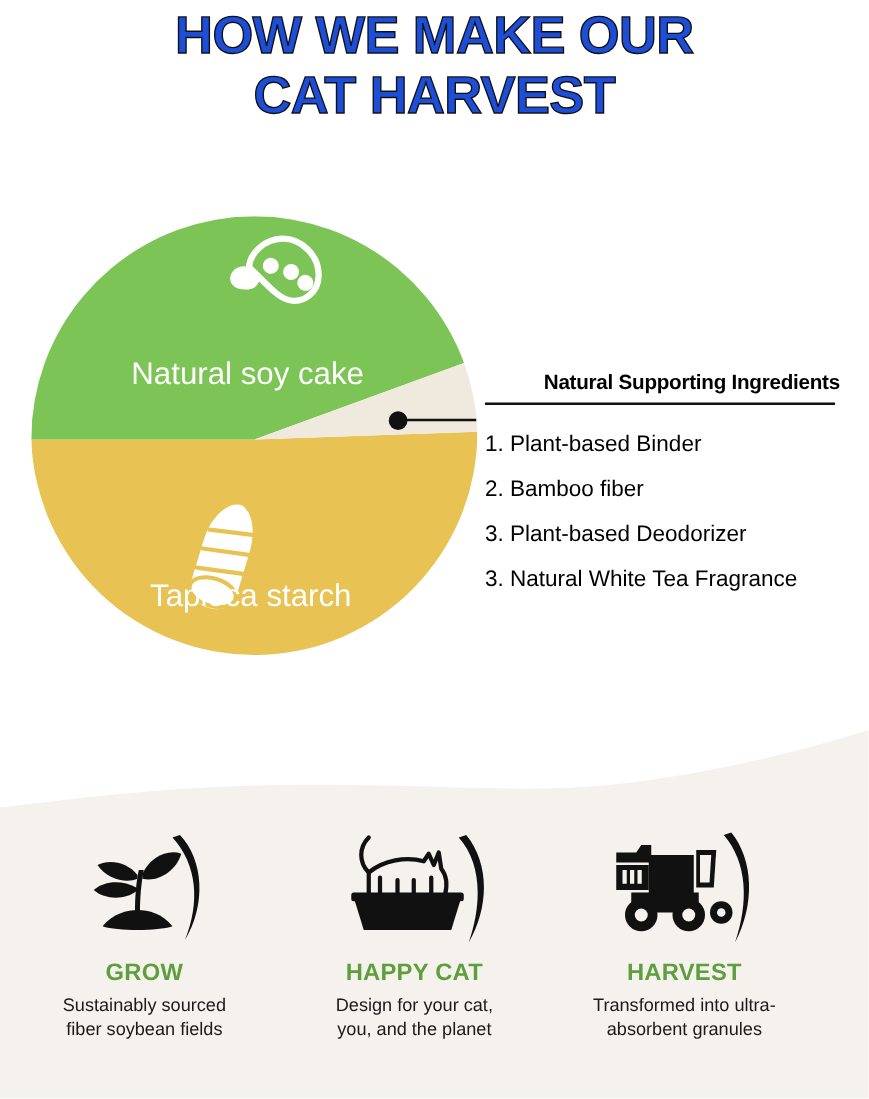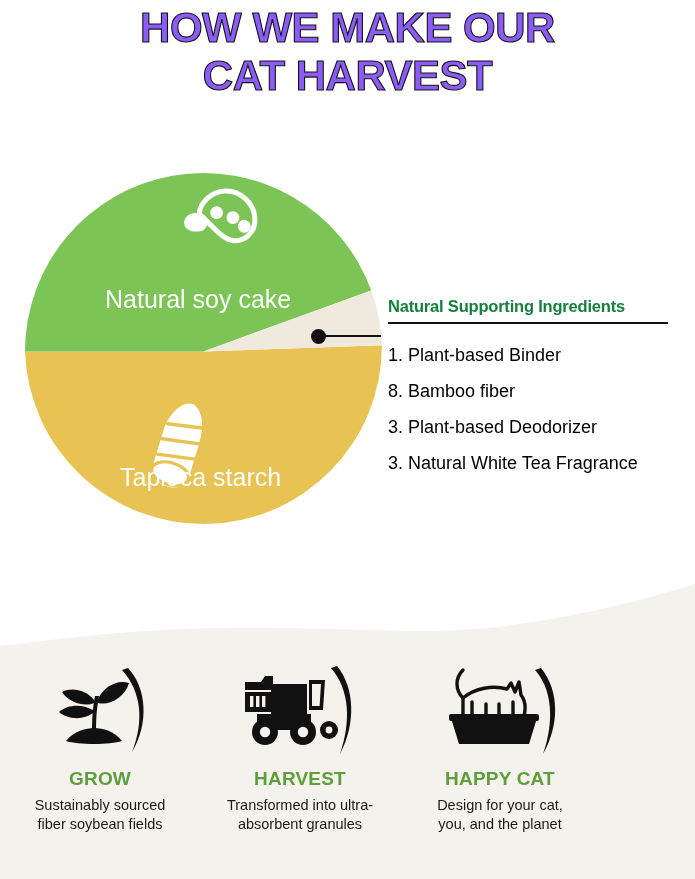--- a/index.html
+++ b/index.html
@@ -18,21 +18,21 @@
     text-align:center;
     padding-top:4px;
   }
   .title-line{
     display:block;
     font-family:"Liberation Sans", sans-serif;
     font-weight:bold;
     font-size:42px;
     line-height:48px;
     letter-spacing:-0.5px;
-    color:#8b5cf6;
+    color:#1d4ed8;
     -webkit-text-stroke:1.1px #111111;
   }
 
   
   .pie-wrap{
     position:absolute;
     left:25px;top:173px;
     width:357px;height:357px;
   }
   .pie-svg{display:block;width:357px;height:357px;}
@@ -59,23 +59,24 @@
     width:56px;height:2px;background:#111111;
   }
 
   
   .ing-panel{
     position:absolute;left:388px;top:297px;width:300px;
   }
   .ing-heading{
     font-size:16.5px;
     font-weight:bold;
-    color:#15803d;
+    color:#000000;
     letter-spacing:-0.2px;
     white-space:nowrap;
+    margin-left:47px;
   }
   .ing-rule{
     margin-top:6px;
     width:280px;height:2px;background:#111111;
   }
   .ing-list{
     list-style:none;margin:0;padding:0;
     margin-top:13px;
   }
   .ing-list li{
@@ -87,21 +88,22 @@
 
   
   .bottom-bg{
     position:absolute;left:0;top:580px;width:695px;height:299px;
   }
   .bottom-bg svg{display:block;}
 
   .cards{
     position:absolute;left:0;top:660px;width:663px;
     display:flex;
-    gap:0px;
+    justify-content:center;
+    gap:16px;
   }
   .card{
     width:200px;
     display:flex;flex-direction:column;align-items:center;
     text-align:center;
   }
   .card-icon{
     width:120px;height:100px;
     display:flex;align-items:center;justify-content:center;
   }
@@ -170,21 +172,21 @@
   <div class="slice-label tapioca">Tapioca starch</div>
 
   <div class="leader-dot"></div>
   <div class="leader-line"></div>
 
   <div class="ing-panel">
     <div class="ing-heading">Natural Supporting Ingredients</div>
     <div class="ing-rule"></div>
     <ul class="ing-list">
       <li>1. Plant-based Binder</li>
-      <li>8. Bamboo fiber</li>
+      <li>2. Bamboo fiber</li>
       <li>3. Plant-based Deodorizer</li>
       <li>3. Natural White Tea Fragrance</li>
     </ul>
   </div>
 
   <div class="bottom-bg">
     <svg width="695" height="299" viewBox="0 0 695 299" xmlns="http://www.w3.org/2000/svg">
       <path d="M0,66 C70,58 150,46 280,48 C380,49 440,56 520,44 C590,34 650,18 695,4 L695,299 L0,299 Z" fill="#f5f1ec"></path>
     </svg>
   </div>
@@ -210,20 +212,43 @@
           <path d="M82,6 C101,26 103,62 86,90 C98,60 96,30 76,8 Z" fill="#111111"></path>
         </svg>
       </div>
       <div class="card-title">GROW</div>
       <div class="card-body">Sustainably sourced fiber soybean fields</div>
     </div>
 
     <div class="card">
       <div class="card-icon">
         <svg width="118" height="96" viewBox="0 0 118 96" xmlns="http://www.w3.org/2000/svg">
+
+          <g fill="none" stroke="#111111" stroke-width="3.4" stroke-linejoin="round" stroke-linecap="round">
+            <path d="M22,8 C14,16 14,28 22,36 L22,58"></path>
+            <path d="M22,36 C34,26 52,23 66,27 L70,21 L74,30 L78,20 L80,33
+                     C84,38 85,46 83,54"></path>
+            <path d="M31,40 L31,58 M45,42 L45,58 M58,42 L58,58 M72,40 L72,58"></path>
+          </g>
+
+          <g fill="#111111">
+            <path d="M10,56 L96,56 L88,82 L18,82 Z"></path>
+            <rect x="8" y="52" width="90" height="7" rx="2"></rect>
+          </g>
+
+          <path d="M100,6 C118,28 119,62 102,92 C113,60 112,28 94,8 Z" fill="#111111"></path>
+        </svg>
+      </div>
+      <div class="card-title">HAPPY CAT</div>
+      <div class="card-body">Design for your cat, you, and the planet</div>
+    </div>
+
+    <div class="card">
+      <div class="card-icon">
+        <svg width="118" height="96" viewBox="0 0 118 96" xmlns="http://www.w3.org/2000/svg">
           <g fill="#111111">
 
             <path d="M4,20 L20,20 L24,14 L32,14 L32,28 L4,28 Z"></path>
 
             <path d="M4,30 L30,30 L30,50 L4,50 Z"></path>
 
             <g fill="#f5f1ec">
               <rect x="9" y="34" width="3.4" height="11"></rect>
               <rect x="15" y="34" width="3.4" height="11"></rect>
               <rect x="21" y="34" width="3.4" height="11"></rect>
@@ -247,37 +272,14 @@
             <circle cx="88" cy="68" r="3.4" fill="#f5f1ec"></circle>
           </g>
 
           <path d="M96,4 C114,26 115,62 99,92 C110,60 109,28 90,6 Z" fill="#111111"></path>
         </svg>
       </div>
       <div class="card-title">HARVEST</div>
       <div class="card-body">Transformed into ultra-absorbent granules</div>
     </div>
 
-    <div class="card">
-      <div class="card-icon">
-        <svg width="118" height="96" viewBox="0 0 118 96" xmlns="http://www.w3.org/2000/svg">
-
-          <g fill="none" stroke="#111111" stroke-width="3.4" stroke-linejoin="round" stroke-linecap="round">
-            <path d="M22,8 C14,16 14,28 22,36 L22,58"></path>
-            <path d="M22,36 C34,26 52,23 66,27 L70,21 L74,30 L78,20 L80,33
-                     C84,38 85,46 83,54"></path>
-            <path d="M31,40 L31,58 M45,42 L45,58 M58,42 L58,58 M72,40 L72,58"></path>
-          </g>
-
-          <g fill="#111111">
-            <path d="M10,56 L96,56 L88,82 L18,82 Z"></path>
-            <rect x="8" y="52" width="90" height="7" rx="2"></rect>
-          </g>
-
-          <path d="M100,6 C118,28 119,62 102,92 C113,60 112,28 94,8 Z" fill="#111111"></path>
-        </svg>
-      </div>
-      <div class="card-title">HAPPY CAT</div>
-      <div class="card-body">Design for your cat, you, and the planet</div>
-    </div>
-
   </div>
 </div>
 
 </body></html>

